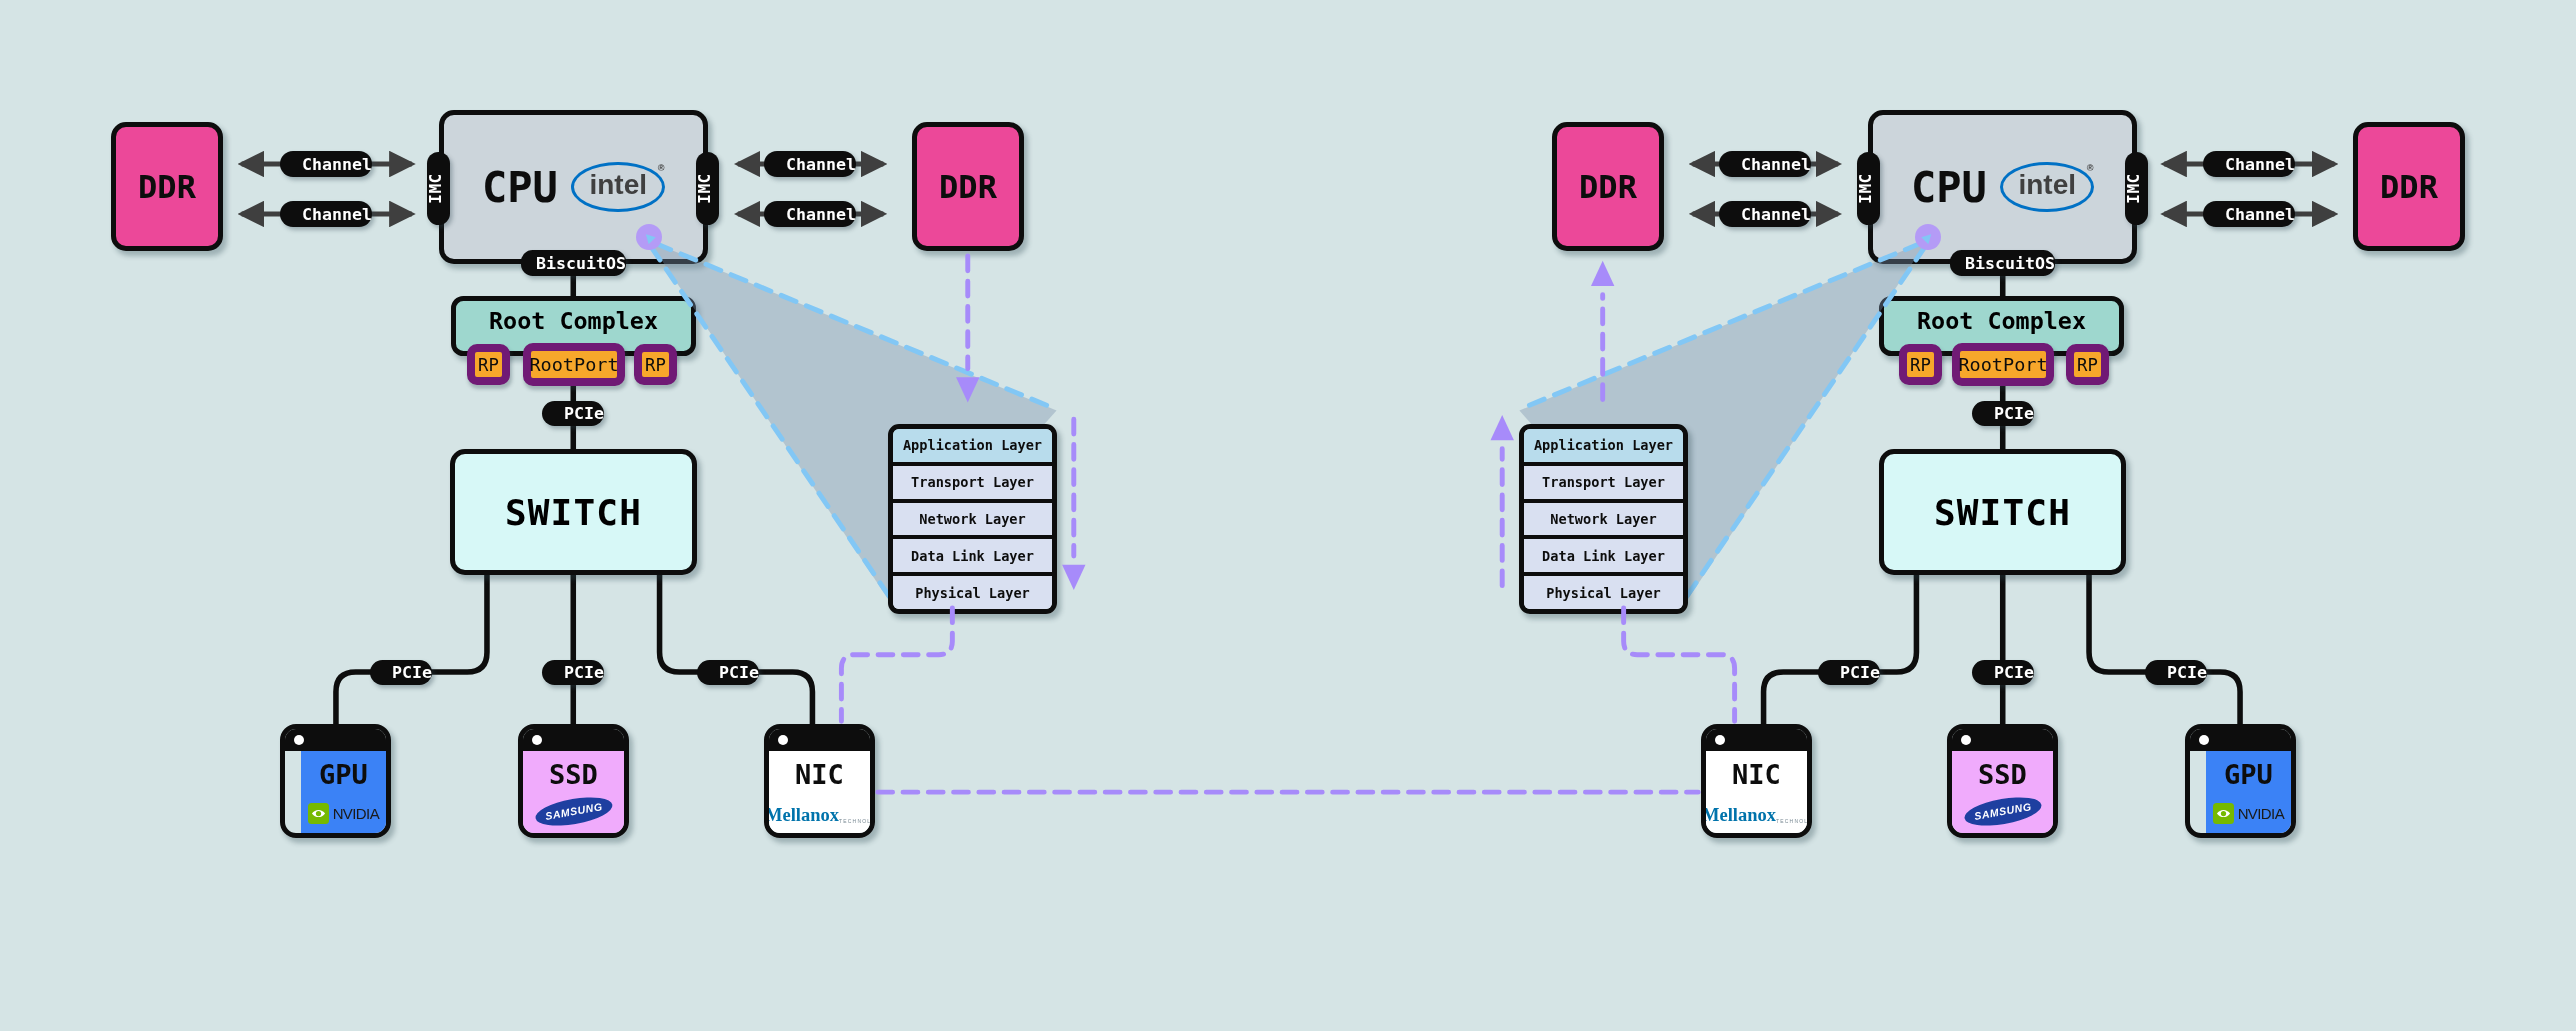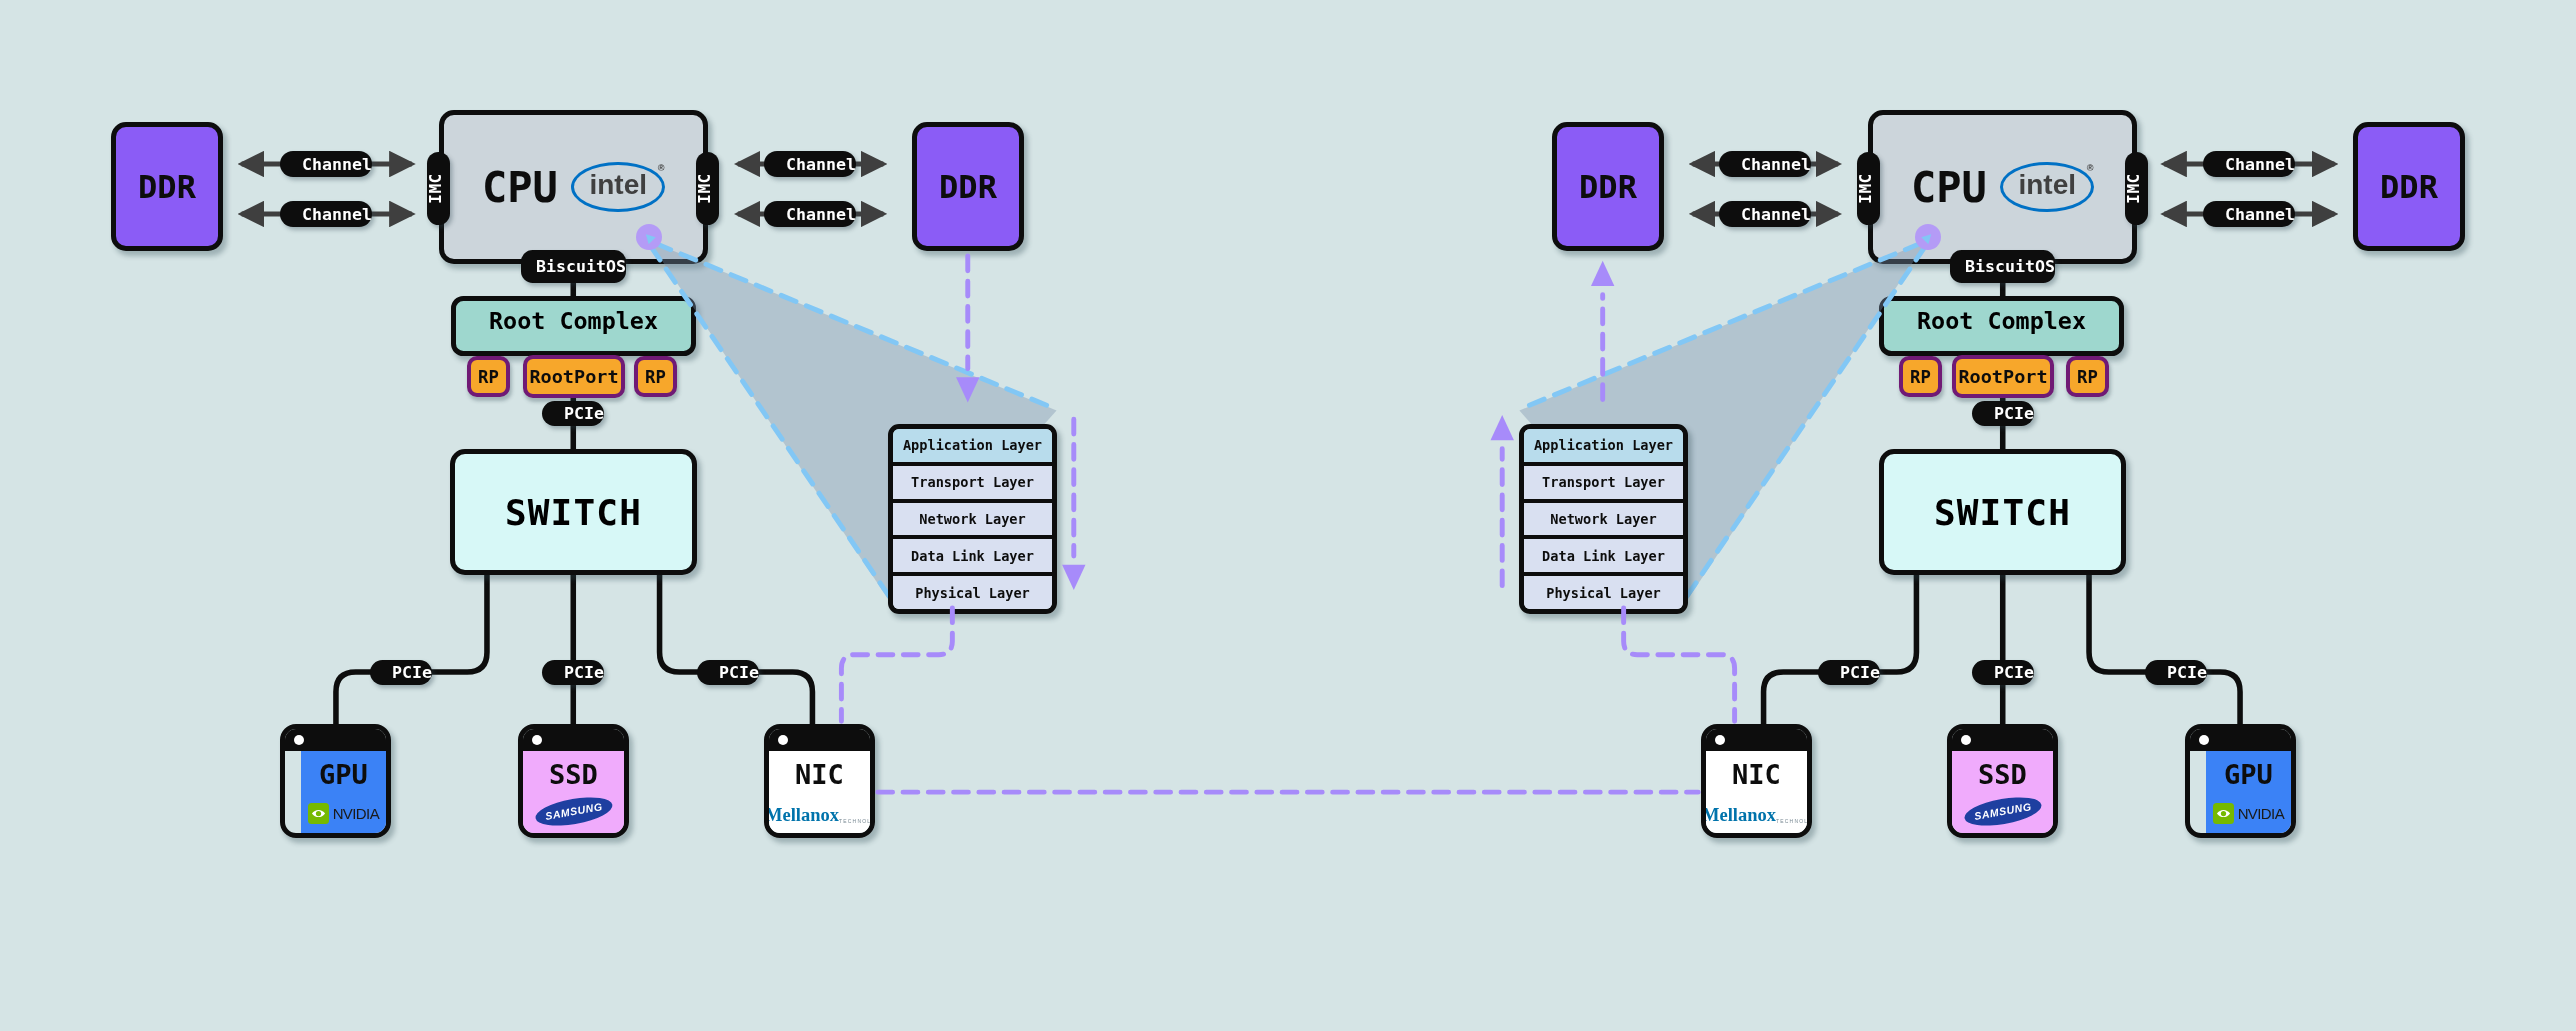--- a/index.html
+++ b/index.html
@@ -5,42 +5,42 @@
   html,body{margin:0;padding:0;background:#d5e4e5;}
   .canvas{position:relative;width:2576px;height:1032px;background:#d5e4e5;overflow:hidden;
           font-family:"DejaVu Sans Mono", monospace;}
   svg.layer{position:absolute;left:0;top:0;}
   #svg-base{z-index:1;}
   #svg-beam{z-index:3;}
   #svg-top{z-index:5;}
   .node{position:absolute;box-sizing:border-box;border:5.5px solid #0d0d0d;border-radius:15px;
         display:flex;align-items:center;justify-content:center;z-index:2;
         box-shadow:3.1px 4.3px 5.5px rgba(45,70,80,.32);}
-  .ddr{background:#8b5cf6;font-size:32px;font-weight:bold;color:#0d0d0d;}
+  .ddr{background:#ec4899;font-size:32px;font-weight:bold;color:#0d0d0d;}
   .cpu{background:#ccd5db;gap:13.6px;font-weight:bold;}
   .cpu .cpu-word{font-size:42px;color:#0d0d0d;font-weight:bold;}
   .intel{font-family:"Liberation Sans",sans-serif;font-weight:bold;color:#404040;
          border:3.7px solid #0071c5;border-radius:50%;padding:6.2px 15px 10px 15px;font-size:28px;
          position:relative;line-height:1;}
   .intel .reg{position:absolute;top:-1.2px;right:-2.5px;font-size:9.2px;}
   .rc{background:#9ed7ce;font-size:23.4px;font-weight:bold;align-items:flex-start;
       padding-top:6.2px;border-radius:12.3px;}
   .switch{background:#d7f8f7;font-size:36px;font-weight:bold;letter-spacing:1.2px;}
   .pill{position:absolute;box-sizing:border-box;background:#0d0d0d;color:#ffffff;z-index:2;
         display:flex;align-items:center;justify-content:flex-end;border-radius:13px;
         font-weight:bold;box-shadow:2.5px 3.1px 4.3px rgba(45,70,80,.35);}
   .ch-pill{width:92px;height:26px;font-size:16.6px;}
   .pcie-pill{width:62px;height:25px;font-size:16.6px;}
-  .os-pill{width:105px;height:33px;font-size:16.6px;border-radius:11.7px;}
+  .os-pill{width:105px;height:26px;font-size:16.6px;border-radius:11.7px;}
   .imc-pill{width:23.4px;height:73px;border-radius:11.7px;font-size:16px;}
   .imc-pill span{transform:rotate(-90deg);display:inline-block;letter-spacing:0.6px;}
-  .port{position:absolute;box-sizing:border-box;background:#f7a72b;border:4px solid #701a75;
+  .port{position:absolute;box-sizing:border-box;background:#f7a72b;border:8px solid #701a75;
         border-radius:10px;display:flex;align-items:center;justify-content:center;
-        font-weight:bold;font-size:17.3px;color:#0d0d0d;z-index:2;
-        box-shadow:1.8px 3.1px 3.7px rgba(45,70,80,.3);margin-top:12px;}
+        font-weight:normal;font-size:17.3px;color:#0d0d0d;z-index:2;
+        box-shadow:1.8px 3.1px 3.7px rgba(45,70,80,.3);}
   .rootport{font-size:18.5px;}
   .stack{position:absolute;box-sizing:border-box;width:169px;height:190px;z-index:4;
          border:5px solid #0d0d0d;border-radius:11px;overflow:hidden;display:flex;
          flex-direction:column;box-shadow:3.1px 4.3px 5.5px rgba(45,70,80,.32);margin-top:16px;}
   .srow{flex:1;display:flex;align-items:center;justify-content:center;background:#d9e0f1;
         border-top:4.3px solid #0d0d0d;font-size:13.6px;font-weight:bold;color:#0d0d0d;}
   .srow:first-child{border-top:none;background:#b8dcec;}
   .device{position:absolute;box-sizing:border-box;width:111px;height:114px;z-index:2;
           border:5.5px solid #0d0d0d;border-radius:16px;overflow:hidden;
           display:flex;flex-direction:column;box-shadow:3.1px 4.3px 5.5px rgba(45,70,80,.32);}

